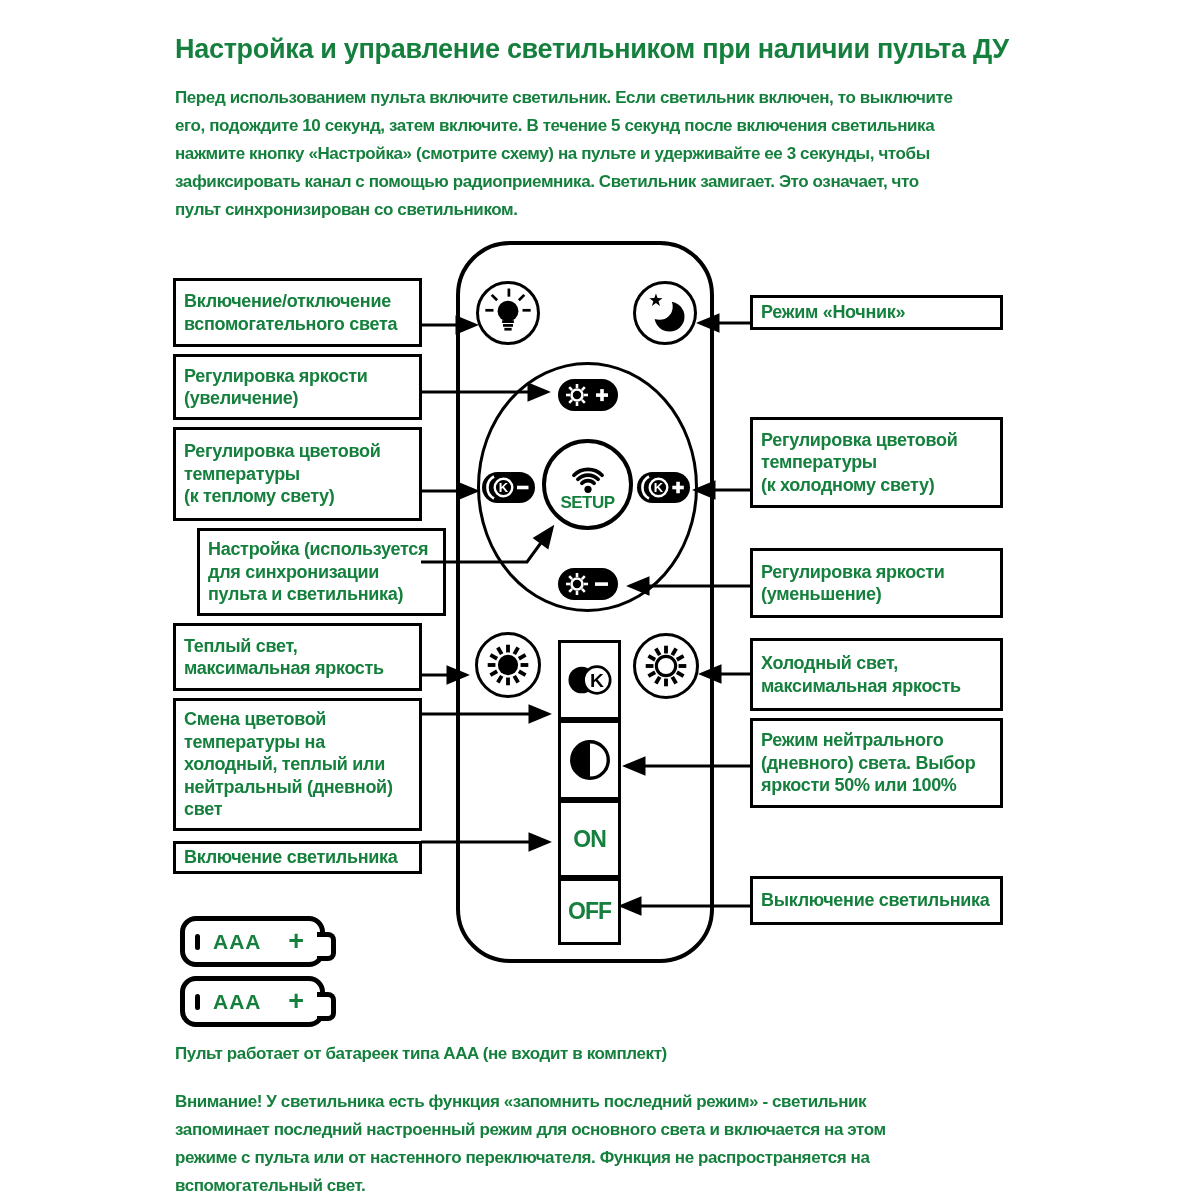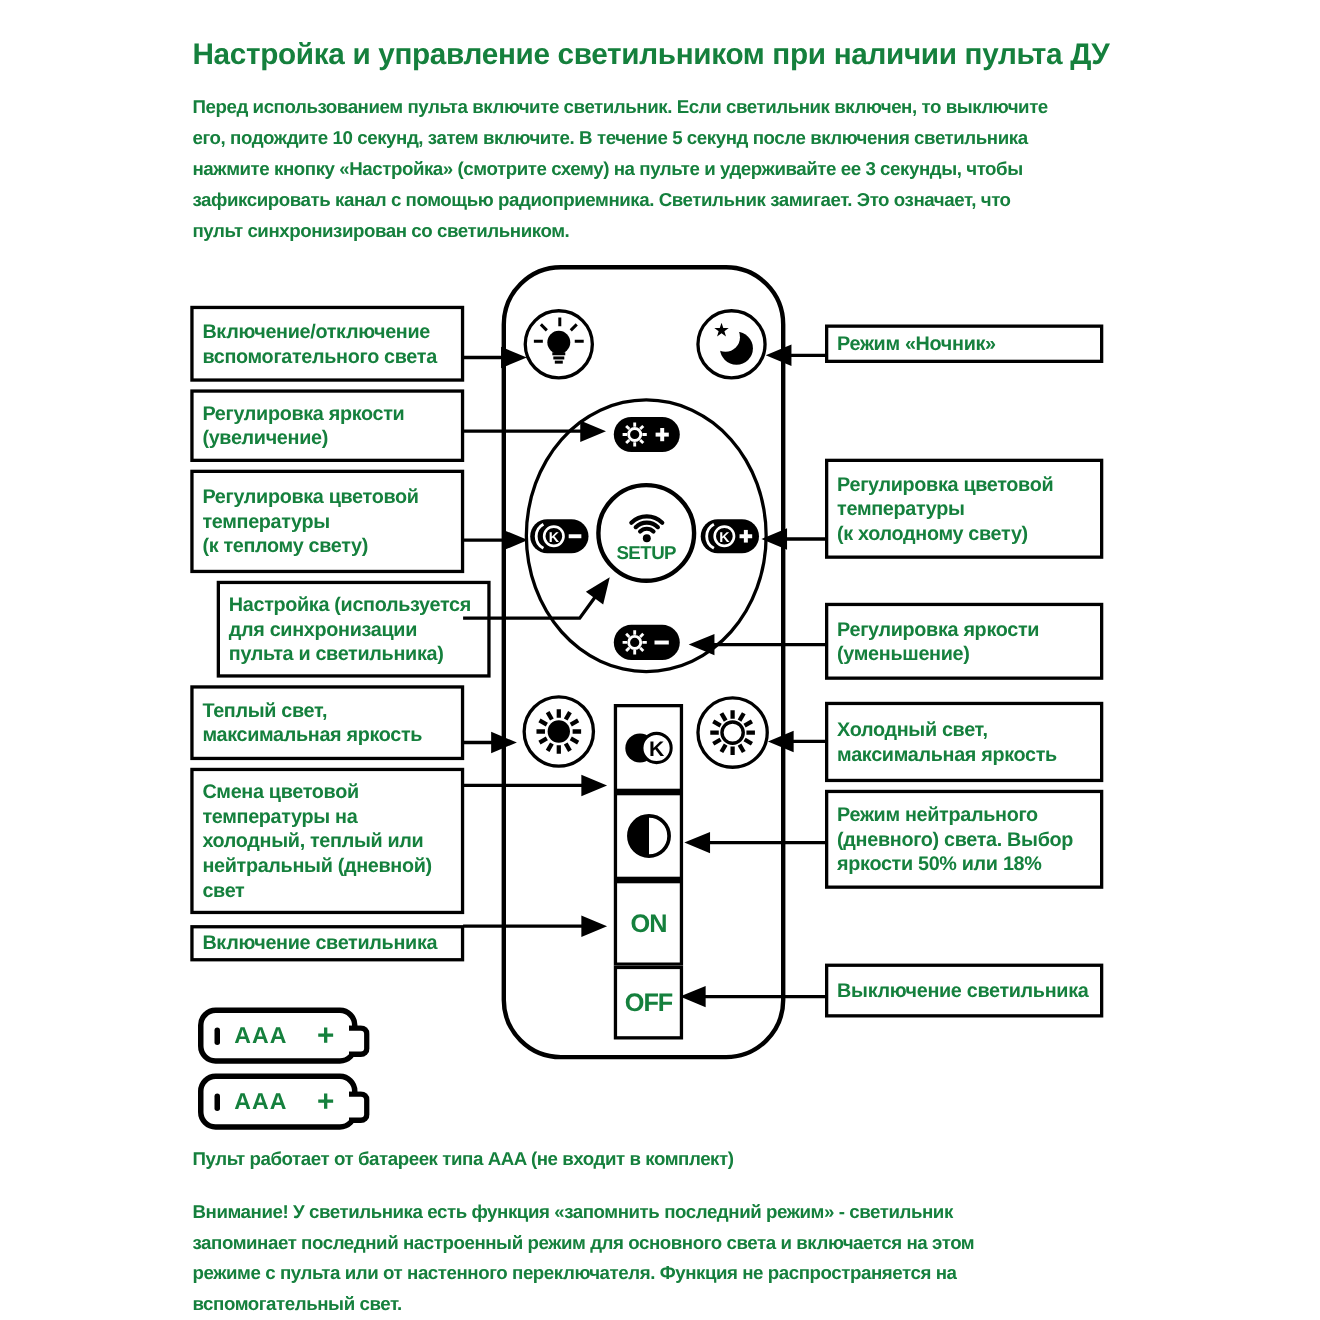--- a/index.html
+++ b/index.html
@@ -75,21 +75,21 @@
   <div class="box br" style="top:295px;height:35px;"><span>Режим «Ночник»</span></div>
   <div class="box br" style="top:417px;height:91px;"><span>Регулировка цветовой
 температуры
 (к холодному свету)</span></div>
   <div class="box br" style="top:548px;height:70px;"><span>Регулировка яркости
 (уменьшение)</span></div>
   <div class="box br" style="top:638px;height:73px;"><span>Холодный свет,
 максимальная яркость</span></div>
   <div class="box br" style="top:718px;height:90px;"><span>Режим нейтрального
 (дневного) света. Выбор
-яркости 50% или 18%</span></div>
+яркости 50% или 100%</span></div>
   <div class="box br" style="top:876px;height:49px;"><span>Выключение светильника</span></div>
 
   <div class="abs remote"></div>
 
   <div class="abs cirbtn" style="left:476px;top:281px;width:64px;height:64px;">
     <svg width="58" height="58" viewBox="-32 -32 64 64">
       <g stroke="#000" stroke-width="3">
         <line x1="-25" y1="-3" x2="-16" y2="-3"></line>
           <line x1="16" y1="-3" x2="25" y2="-3"></line>
         <line x1="1" y1="-27" x2="1" y2="-18"></line>

